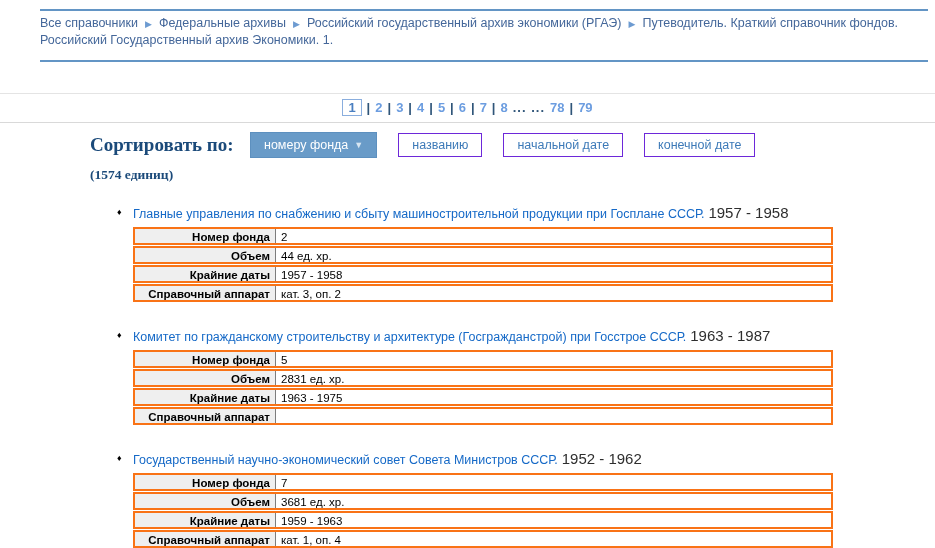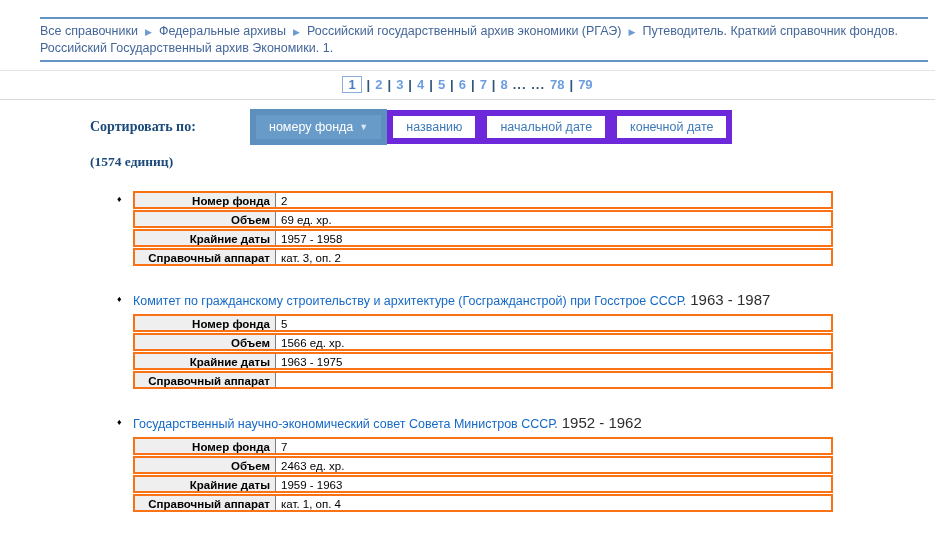--- a/index.html
+++ b/index.html
@@ -3,50 +3,50 @@
 <meta charset="utf-8">
 <style>
   * { margin:0; padding:0; box-sizing:content-box; }
   html,body { background:#ffffff; }
   body {
     width:935px; height:548px; overflow:hidden; position:relative;
     font-family:"Liberation Sans", sans-serif; color:#000;
   }
   
   .breadcrumb {
-    margin:17px 7px 0 40px;
+    margin:9px 7px 0 40px;
     border-top:2px solid #6395c5; border-bottom:2px solid #6395c5;
-    padding:4px 0 4px; font-size:12.5px; line-height:16px; color:#44679a;
+    padding:4px 0 12px; font-size:12.5px; line-height:16px; color:#44679a;
   }
   .crumb-link { color:#44679a; text-decoration:none; cursor:pointer; }
   .crumb-current { color:#44679a; }
   .crumb-sep { color:#6d9bd1; font-size:9px; margin:0 7px; }
   
   .pagestrip {
-    margin-top:8px;
+    margin-top:31px;
     border-top:1px solid #e4e4e4; border-bottom:1px solid #d9d9d9;
     padding:5px 0 6px; text-align:center;
     font-size:13px; font-weight:bold;
   }
   .page-link { color:#6c9de0; text-decoration:none; margin:0 3px; cursor:pointer; }
   .page-current {
     display:inline-block; border:1px solid #8aaede; color:#4a7fc1;
     padding:0 5px; margin:0 3px; line-height:15px;
   }
   .page-sep { color:#2f5579; margin:0 2px; }
   .page-ellipsis { color:#2f5579; margin:0 2px; letter-spacing:1px; }
   
   .sort-row { margin:9px 0 0 90px; display:flex; align-items:center; }
   .sort-label {
     font-family:"Liberation Serif", serif; font-weight:bold;
-    font-size:14px; color:#1b4a7a; width:160px;
+    font-size:19px; color:#1b4a7a; width:160px;
   }
   .sort-btn {
-    display:inline-block; border:6px solid #6d28d9; background:#fff; color:#3d7ab8;
-    font-size:12.5px; padding:4px 13px; cursor:pointer;
+    display:inline-block; border:1px solid #6d28d9; background:#fff; color:#3d7ab8;
+    font-size:12.5px; padding:4px 13px; margin-right:21px; cursor:pointer;
     font-family:"Liberation Sans", sans-serif; text-align:right;
   }
   .sort-btn.active { background:#699bc8; border-color:#5d90bf; color:#ffffff; padding:5px 13px; }
   .dd-arrow { font-size:9px; color:#d7e6f2; margin-left:6px; vertical-align:1px; }
   
   .count {
     margin:9px 12px 0 90px; font-family:"Liberation Serif", serif;
     font-weight:bold; font-size:13.5px; color:#1b4a7a;
   }
   
@@ -79,28 +79,29 @@
 <div class="sort-row">
   <div class="sort-label">Сортировать по:</div>
   <div id="sort-buttons"><span class="sort-btn active"><span>номеру фонда</span><span class="dd-arrow">▼</span></span><span class="sort-btn"><span>названию</span></span><span class="sort-btn"><span>начальной дате</span></span><span class="sort-btn"><span>конечной дате</span></span></div>
 </div>
 
 <div class="count">(1574 единиц)</div>
 
 <div class="entries" id="entries">
     <div class="entry">
       <span class="bullet">♦</span>
+      <div class="entry-title"><a class="entry-title-link">Главные управления по снабжению и сбыту машиностроительной продукции при Госплане СССР.</a><span class="entry-dates">1957 - 1958</span></div>
       <div class="ftable">
         <div class="frow">
           <div class="fl">Номер фонда</div>
           <div class="fv">2</div>
         </div>
         <div class="frow">
           <div class="fl">Объем</div>
-          <div class="fv">69 ед. хр.</div>
+          <div class="fv">44 ед. хр.</div>
         </div>
         <div class="frow">
           <div class="fl">Крайние даты</div>
           <div class="fv">1957 - 1958</div>
         </div>
         <div class="frow">
           <div class="fl">Справочный аппарат</div>
           <div class="fv">кат. 3, оп. 2</div>
         </div>
       </div>
@@ -108,42 +109,42 @@
     <div class="entry">
       <span class="bullet">♦</span>
       <div class="entry-title"><a class="entry-title-link">Комитет по гражданскому строительству и архитектуре (Госгражданстрой) при Госстрое СССР.</a><span class="entry-dates">1963 - 1987</span></div>
       <div class="ftable">
         <div class="frow">
           <div class="fl">Номер фонда</div>
           <div class="fv">5</div>
         </div>
         <div class="frow">
           <div class="fl">Объем</div>
-          <div class="fv">1566 ед. хр.</div>
+          <div class="fv">2831 ед. хр.</div>
         </div>
         <div class="frow">
           <div class="fl">Крайние даты</div>
           <div class="fv">1963 - 1975</div>
         </div>
         <div class="frow">
           <div class="fl">Справочный аппарат</div>
         </div>
       </div>
     </div>
     <div class="entry">
       <span class="bullet">♦</span>
       <div class="entry-title"><a class="entry-title-link">Государственный научно-экономический совет Совета Министров СССР.</a><span class="entry-dates">1952 - 1962</span></div>
       <div class="ftable">
         <div class="frow">
           <div class="fl">Номер фонда</div>
           <div class="fv">7</div>
         </div>
         <div class="frow">
           <div class="fl">Объем</div>
-          <div class="fv">2463 ед. хр.</div>
+          <div class="fv">3681 ед. хр.</div>
         </div>
         <div class="frow">
           <div class="fl">Крайние даты</div>
           <div class="fv">1959 - 1963</div>
         </div>
         <div class="frow">
           <div class="fl">Справочный аппарат</div>
           <div class="fv">кат. 1, оп. 4</div>
         </div>
       </div>

